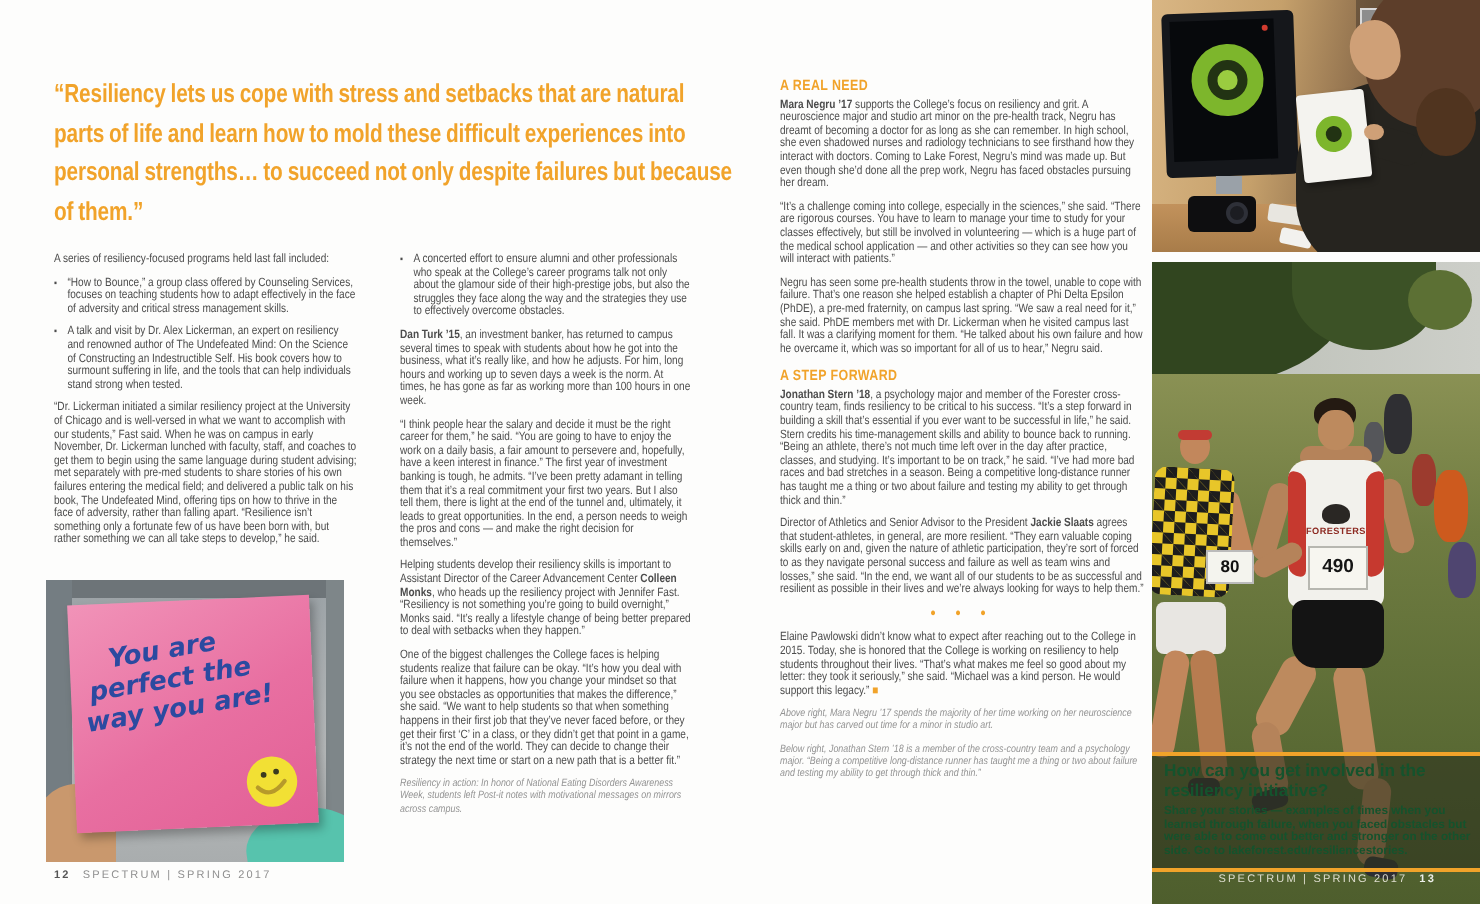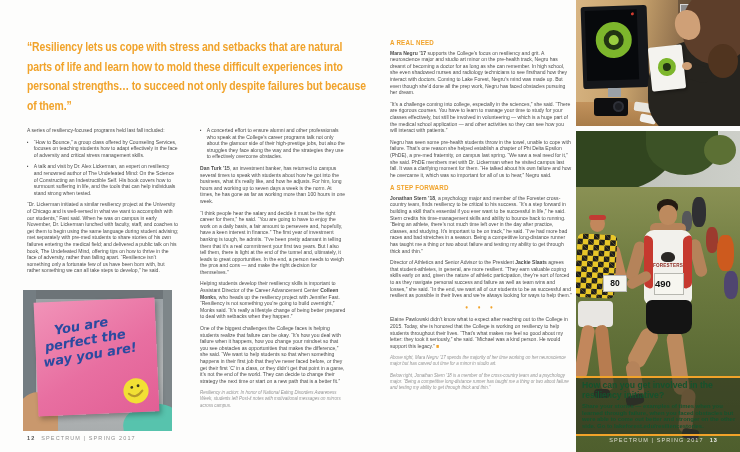--- a/index.html
+++ b/index.html
@@ -102,21 +102,21 @@
   .pr-r1{left:52px;top:68px;width:84px;height:253px;}
   .r1-hair{left:29px;top:0;width:21px;height:15px;background:#241a12;border-radius:50% 50% 40% 40%;}
   .r1-face{left:31px;top:6px;width:18px;height:20px;background:#bd8a5e;border-radius:45%;}
   .r1-shoulders{left:22px;top:24px;width:36px;height:11px;background:#b5835a;border-radius:6px;}
   .r1-tank{left:16px;top:31px;width:48px;height:74px;background:#f2f1ec;border-radius:10px 10px 6px 6px;}
   .r1-red-l{left:0;top:6px;width:9px;height:52px;background:#c6392f;transform:skewY(18deg);border-radius:4px;}
   .r1-red-r{right:0;top:6px;width:9px;height:52px;background:#c6392f;transform:skewY(-18deg);border-radius:4px;}
   .r1-paw{left:17px;top:22px;width:14px;height:10px;background:#2a2724;border-radius:50% 50% 40% 40%;}
   .r1-team{left:0;top:33px;width:100%;text-align:center;font-size:4.6px;font-weight:700;color:#8d2b23;letter-spacing:.2px;}
   .r1-bib{left:10px;top:43px;width:28px;height:20px;background:#f7f6f0;border:0.5px solid #b7b7b0;color:#151515;
-    font-weight:700;font-size:9.5px;line-height:20px;text-align:left;}
+    font-weight:700;font-size:9.5px;line-height:20px;text-align:center;}
   .r1-arm-l{left:2px;top:42px;width:12px;height:40px;background:#b5835a;border-radius:6px;transform:rotate(16deg);}
   .r1-fore-l{left:-2px;top:76px;width:26px;height:10px;background:#b5835a;border-radius:6px;transform:rotate(-28deg);}
   .r1-arm-r{left:64px;top:40px;width:12px;height:38px;background:#b5835a;border-radius:6px;transform:rotate(-14deg);}
   .r1-shorts{left:18px;top:101px;width:46px;height:34px;background:#141414;border-radius:6px 6px 10px 12px;}
   .r1-thigh-f{left:6px;top:128px;width:18px;height:42px;background:#bd8a5e;border-radius:8px;transform:rotate(28deg);}
   .r1-calf-f{left:0px;top:162px;width:14px;height:38px;background:#b5835a;border-radius:7px;transform:rotate(-10deg);}
   .r1-shoe-f{left:-2px;top:196px;width:18px;height:10px;background:#2e2e32;border-radius:4px;transform:rotate(-16deg);}
   .r1-leg-b{left:42px;top:132px;width:16px;height:64px;background:#bd8a5e;border-radius:8px;transform:rotate(-8deg);}
   .r1-calf-b{left:52px;top:190px;width:14px;height:44px;background:#b5835a;border-radius:7px;transform:rotate(6deg);}
   .r1-shoe-b{left:54px;top:230px;width:17px;height:10px;background:#2e2e32;border-radius:4px;transform:rotate(10deg);}

